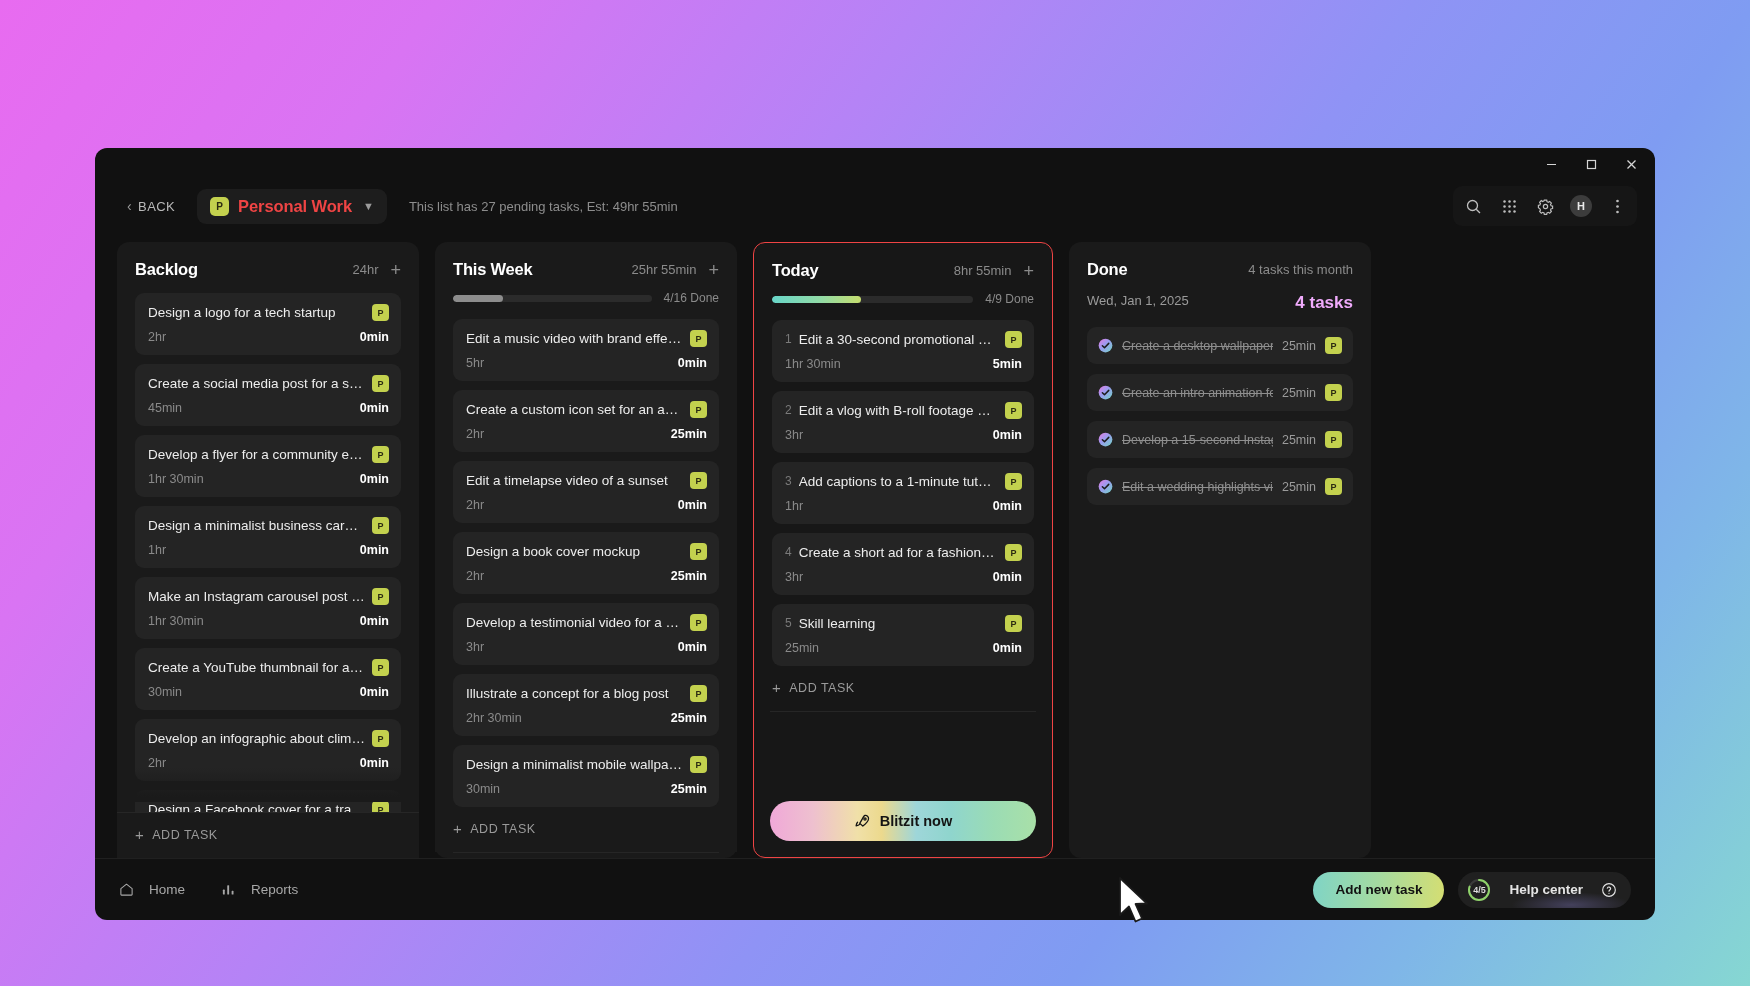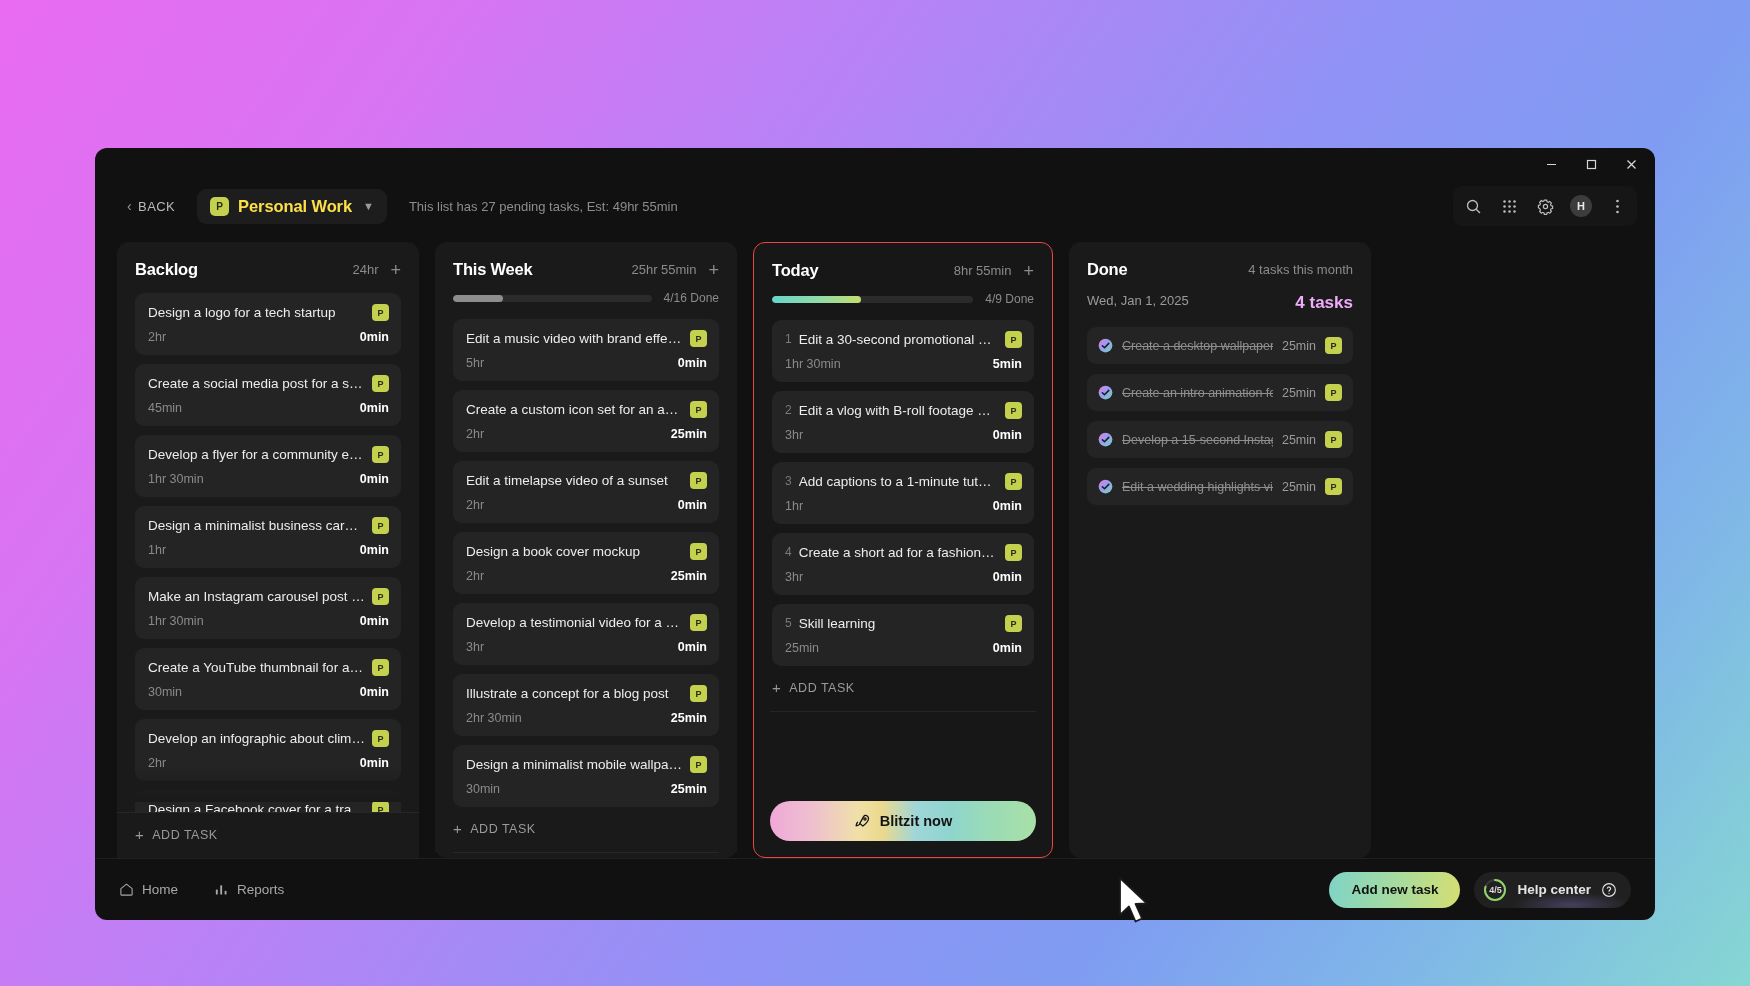--- a/index.html
+++ b/index.html
@@ -69,21 +69,21 @@
   #back-button .chev { font-size: 14px; line-height: 1; color:#9a9a9a;}
 
   #list-chip {
     display: flex; align-items: center; gap: 9px;
     background: #1d1d1d;
     border-radius: 9px;
     padding: 8px 13px;
     margin-left: 14px;
   }
   #list-chip .p-badge { width: 19px; height: 19px; font-size: 10px; border-radius: 5px;}
-  #list-title { color: #fde047; font-size: 16.5px; font-weight: bold; letter-spacing: -.1px;}
+  #list-title { color: #ef4444; font-size: 16.5px; font-weight: bold; letter-spacing: -.1px;}
   #list-chip .caret { color: #9b9b9b; font-size: 11px; margin-left: 2px;}
 
   #list-summary {
     margin-left: 22px;
     color: #8d8d8d;
     font-size: 13px;
   }
 
   #header-tools {
     margin-left: auto;
@@ -249,35 +249,35 @@
 
   
   #footer {
     height: 62px;
     border-top: 1px solid #202020;
     display: flex; align-items: center;
     padding: 0 24px;
     flex: 0 0 auto;
   }
   .foot-link {
-    display: flex; align-items: center; gap: 8px;
+    display: flex; align-items: center; gap: 15px;
     color: #a8a8a8; font-size: 13.5px;
     margin-right: 36px;
   }
   #footer-right { margin-left: auto; display: flex; align-items: center; gap: 14px; }
   #add-new-task-btn {
     height: 36px; padding: 0 22px; border-radius: 18px;
     background: linear-gradient(95deg, #7fd4c6 0%, #a5dba0 50%, #d5de72 100%);
     color: #121212; font-size: 13.5px; font-weight: bold;
     display: flex; align-items: center; justify-content: center;
   }
   #help-center-btn {
     height: 36px; padding: 0 14px 0 9px; border-radius: 18px;
     background: #202020;
-    display: flex; align-items: center; gap: 10px;
+    display: flex; align-items: center; gap: 18px;
     color: #e4e4e4; font-size: 13.5px; font-weight: bold;
     position: relative; overflow: hidden;
   }
   #help-center-btn::after{
     content:""; position:absolute; right:0; bottom:-10px; width:120px; height:26px;
     background: radial-gradient(ellipse at center, rgba(150,140,230,.30), rgba(150,140,230,0) 70%);
     pointer-events:none;
   }
   .ring-badge {
     width: 24px; height: 24px; position: relative; flex: 0 0 auto;

